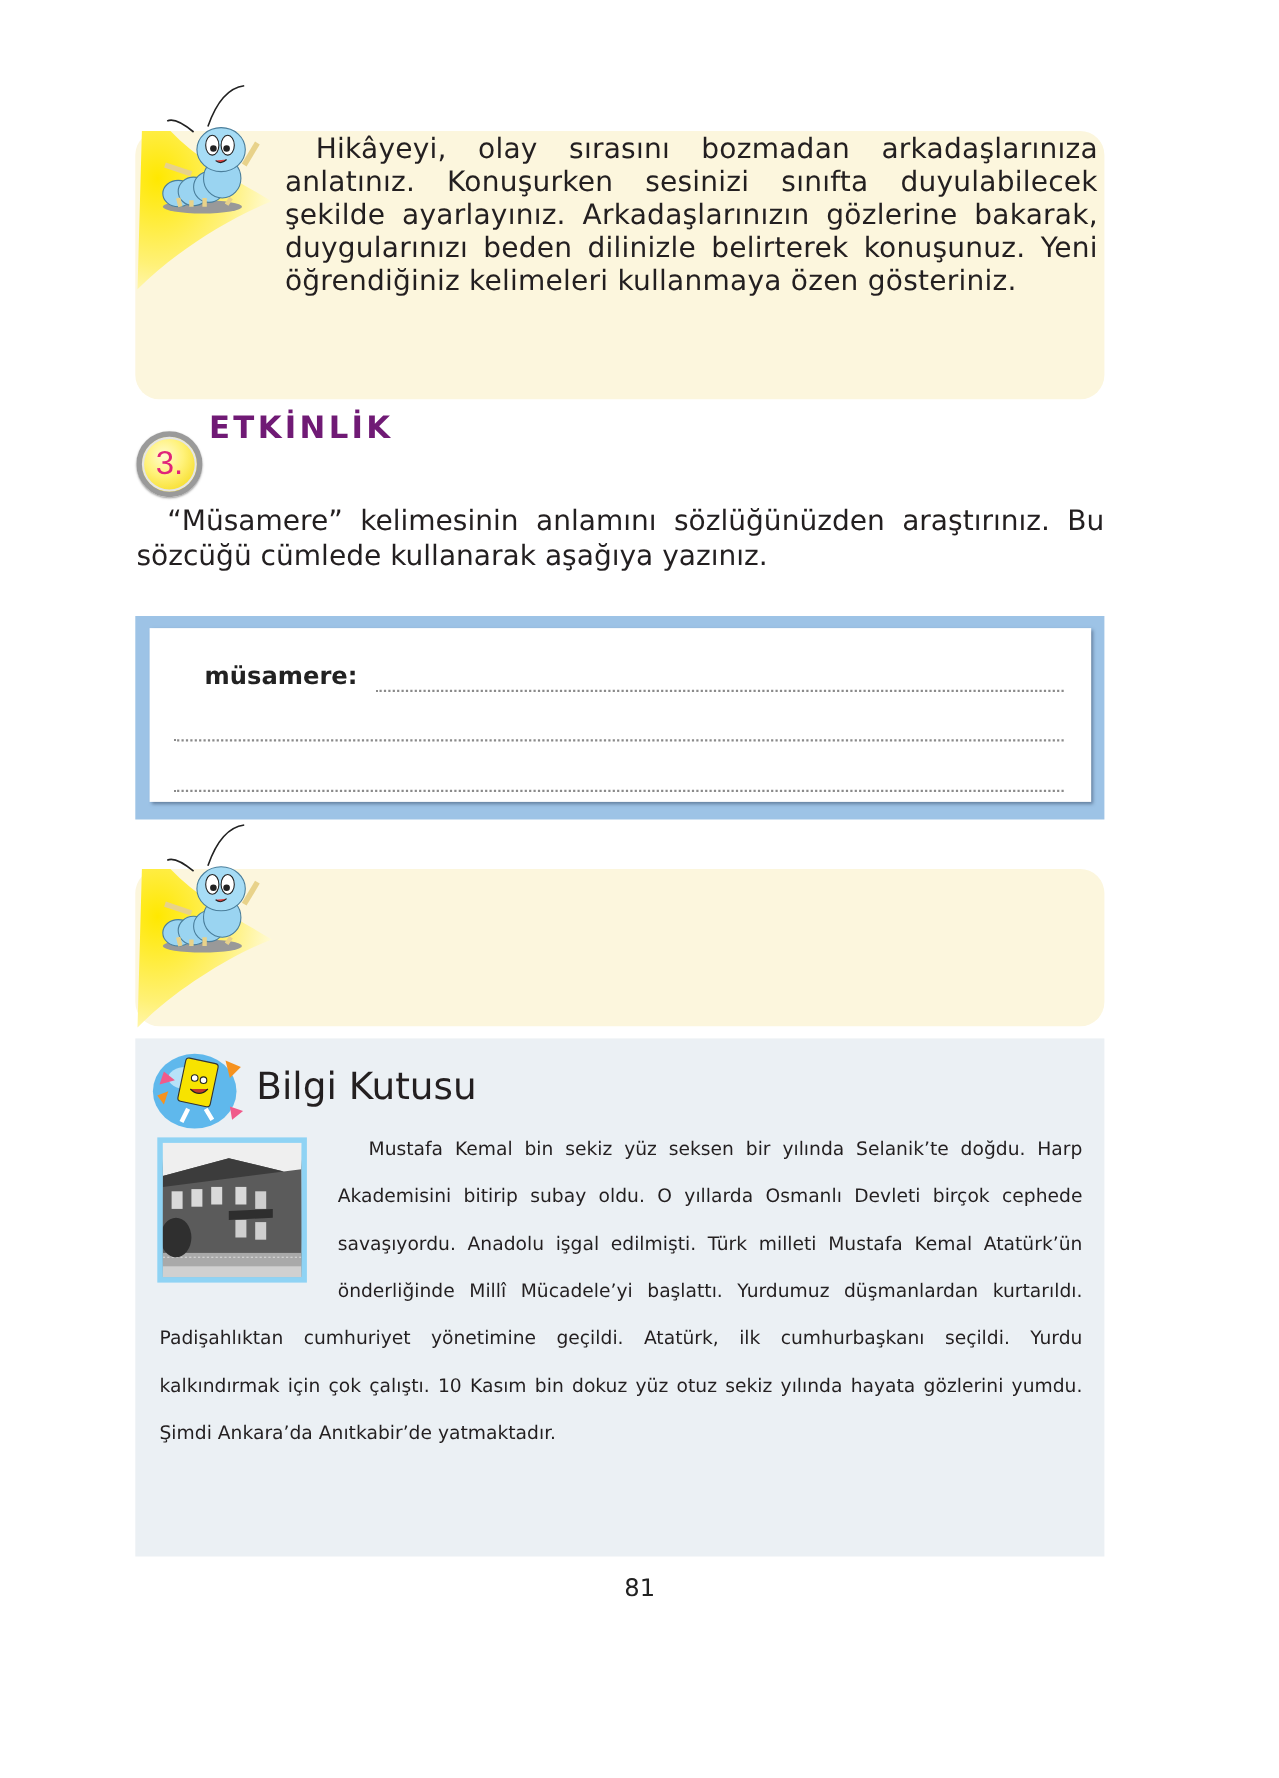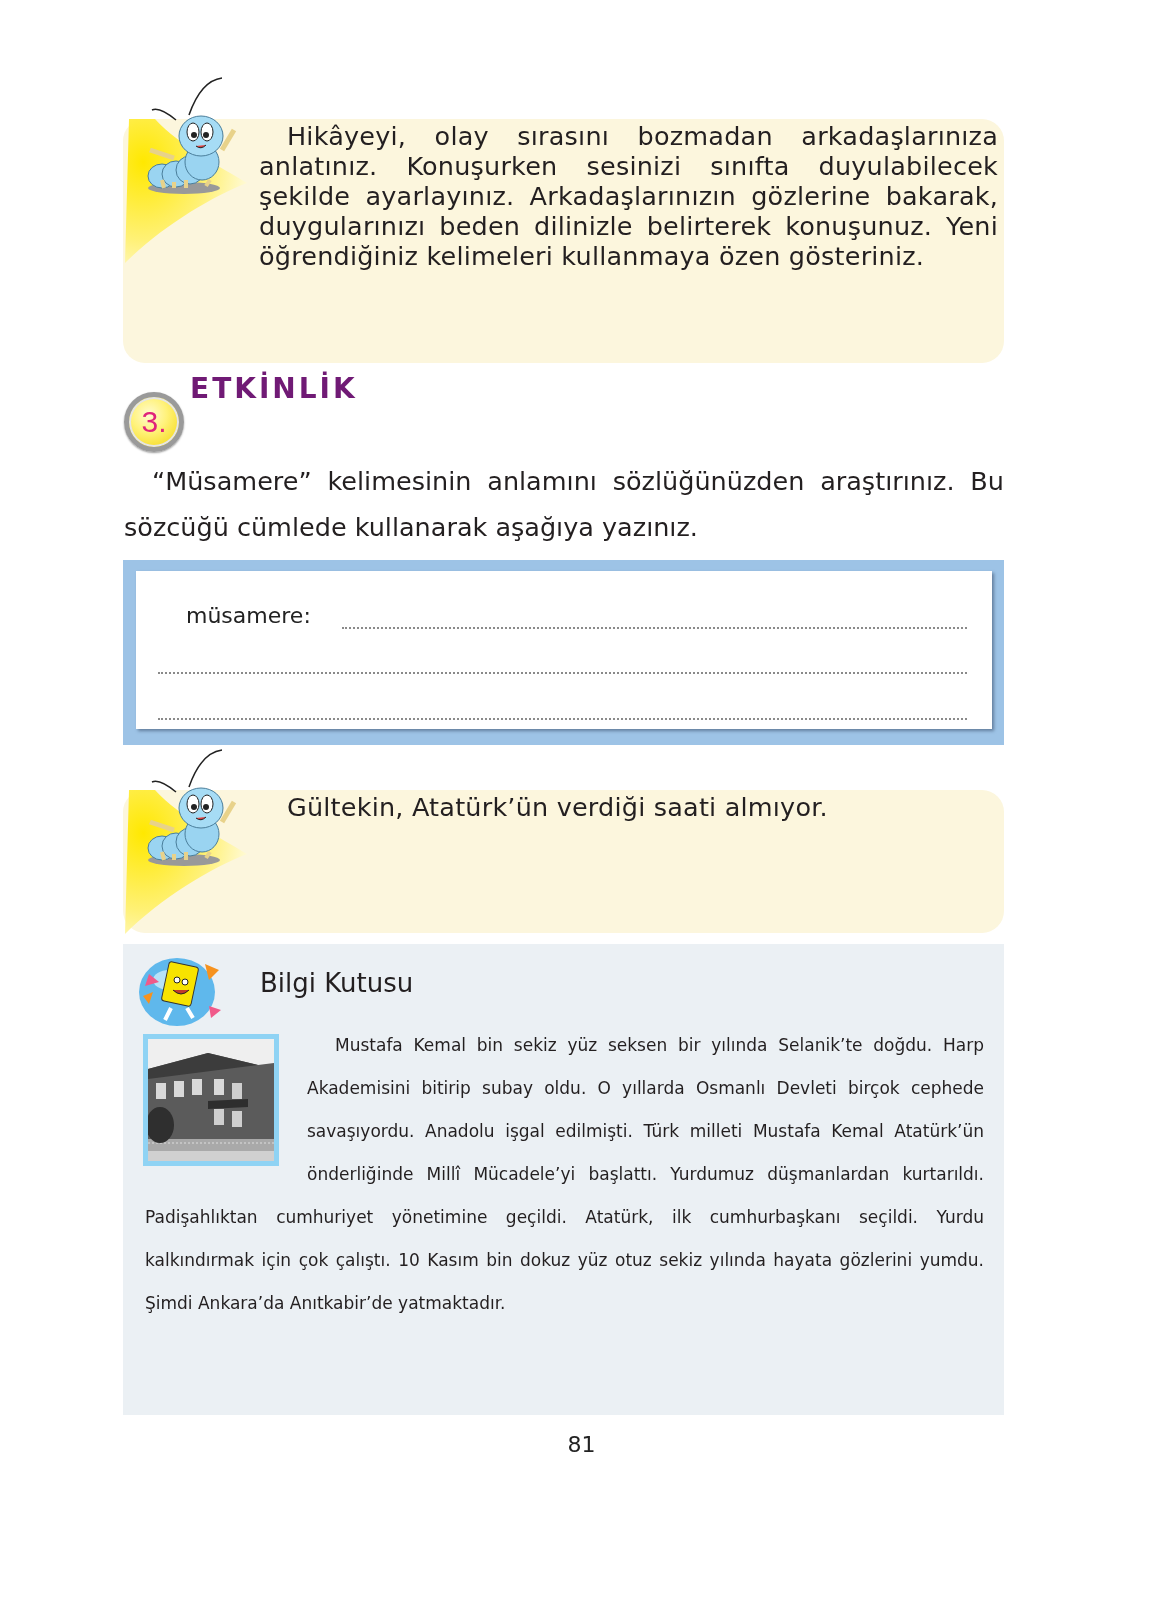--- a/index.html
+++ b/index.html
@@ -22,37 +22,37 @@
   .badge { position: absolute; left: 124px; top: 392px; width: 60px; height: 60px;
            border-radius: 50%;
            background: radial-gradient(circle at 40% 35%, #fffbd0 0%, #fff27a 40%, #f2d200 100%);
            border: 5px solid #9a9a9a; box-shadow: inset 0 0 0 2px #e5e5e5, 0 1px 2px rgba(0,0,0,0.4);
            box-sizing: border-box; display: flex; align-items: center; justify-content: center;
            color: #e0237a; font-size: 30px; font-family: "Liberation Sans", sans-serif; }
   .etk-title { position: absolute; left: 190px; top: 372px; color: #701a75;
                font-size: 28px; font-weight: bold; letter-spacing: 3px;
                font-family: "DejaVu Sans", sans-serif; }
 
-  .instr { position: absolute; left: 124px; width: 880px; font-size: 25.5px; line-height: 46px;
+  .instr { position: absolute; left: 124px; width: 880px; font-size: 25.5px; line-height: 32px;
            text-align: justify; }
   .instr p { margin: 0; }
 
   
   .wbox { position: absolute; left: 123px; top: 560px; width: 881px; height: 185px;
           background: #9dc3e6; }
   .wpanel { position: absolute; left: 13px; top: 11px; width: 856px; height: 158px;
             background: #ffffff; box-shadow: 2px 2px 3px rgba(60,80,110,0.6); }
-  .wlabel { position: absolute; left: 50px; top: 32px; font-size: 22px; font-weight: normal;
+  .wlabel { position: absolute; left: 50px; top: 32px; font-size: 22px; font-weight: bold;
             font-family: "DejaVu Sans", sans-serif; color: #222; }
   .dots { position: absolute; height: 0; border-bottom: 2px dotted #8a8a8a; }
 
   
   .info { position: absolute; left: 123px; top: 944px; width: 881px; height: 471px;
           background: #ebf0f4; }
-  .info-title { position: absolute; left: 110px; top: 24px; font-size: 26px; margin-left: 27px; }
+  .info-title { position: absolute; left: 110px; top: 24px; font-size: 34px; }
   .photo { position: absolute; left: 20px; top: 90px; width: 136px; height: 132px;
            background: #8fd3f4; }
   .photo-inner { position: absolute; left: 5px; top: 5px; width: 126px; height: 122px;
                  background: linear-gradient(180deg, #f4f4f4 0%, #e6e6e6 12%, #9a9a9a 18%, #6a6a6a 40%, #4a4a4a 70%, #777 85%, #b9b9b9 100%); overflow: hidden; }
   .info-text { position: absolute; left: 22px; right: 20px; top: 80px; font-size: 17px;
                line-height: 43px; text-align: justify; }
   .info-text p { margin: 0; }
   .float-spacer { float: left; width: 162px; height: 168px; }
 
   .page-num { position: absolute; left: 0; width: 1163px; top: 1432px; text-align: center;
@@ -108,21 +108,20 @@
   <div class="wpanel">
     <div class="wlabel">müsamere:</div>
     <div class="dots" style="left:206px; right:25px; top:56px;"></div>
     <div class="dots" style="left:22px; right:25px; top:101px;"></div>
     <div class="dots" style="left:22px; right:25px; top:147px;"></div>
   </div>
 </div>
 
 <div class="callout" style="top:790px; height:143px;">
   <div class="callout-text" style="top:2px;">
-    <p class="indent">Gültekin, Atatürk’ün verdiği saati almıyor.</p>
   </div>
 </div>
 <svg class="tri" style="left:121px; top:788px;" width="130" height="148" viewBox="0 0 130 148">
   <defs>
     <radialGradient id="tg2" cx="0.15" cy="0.3" r="0.9">
       <stop offset="0" stop-color="#ffe800"></stop>
       <stop offset="0.6" stop-color="#fff176"></stop>
       <stop offset="1" stop-color="#fffbe0"></stop>
     </radialGradient>
   </defs>

